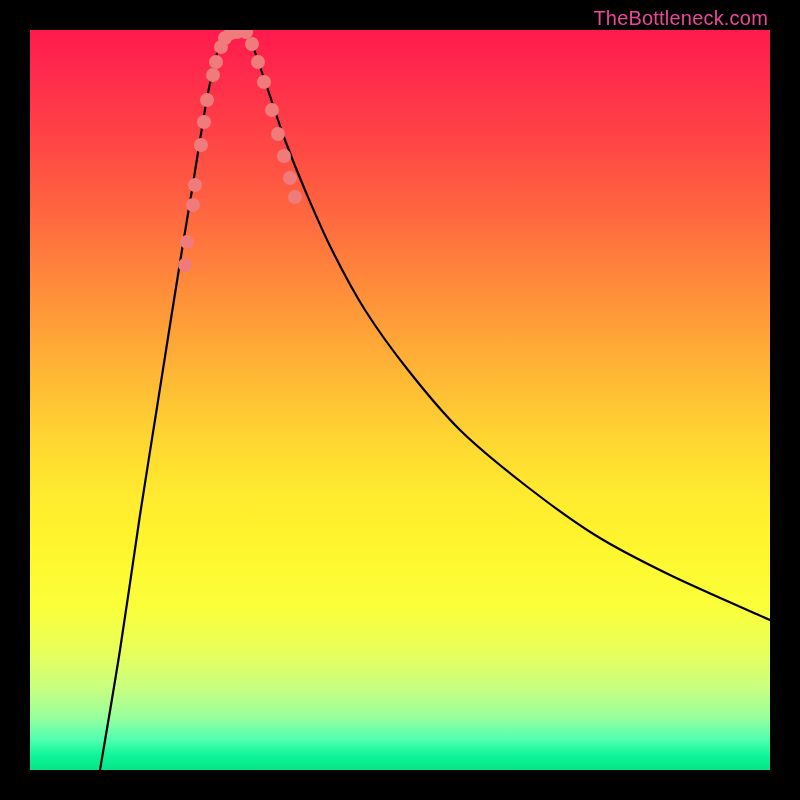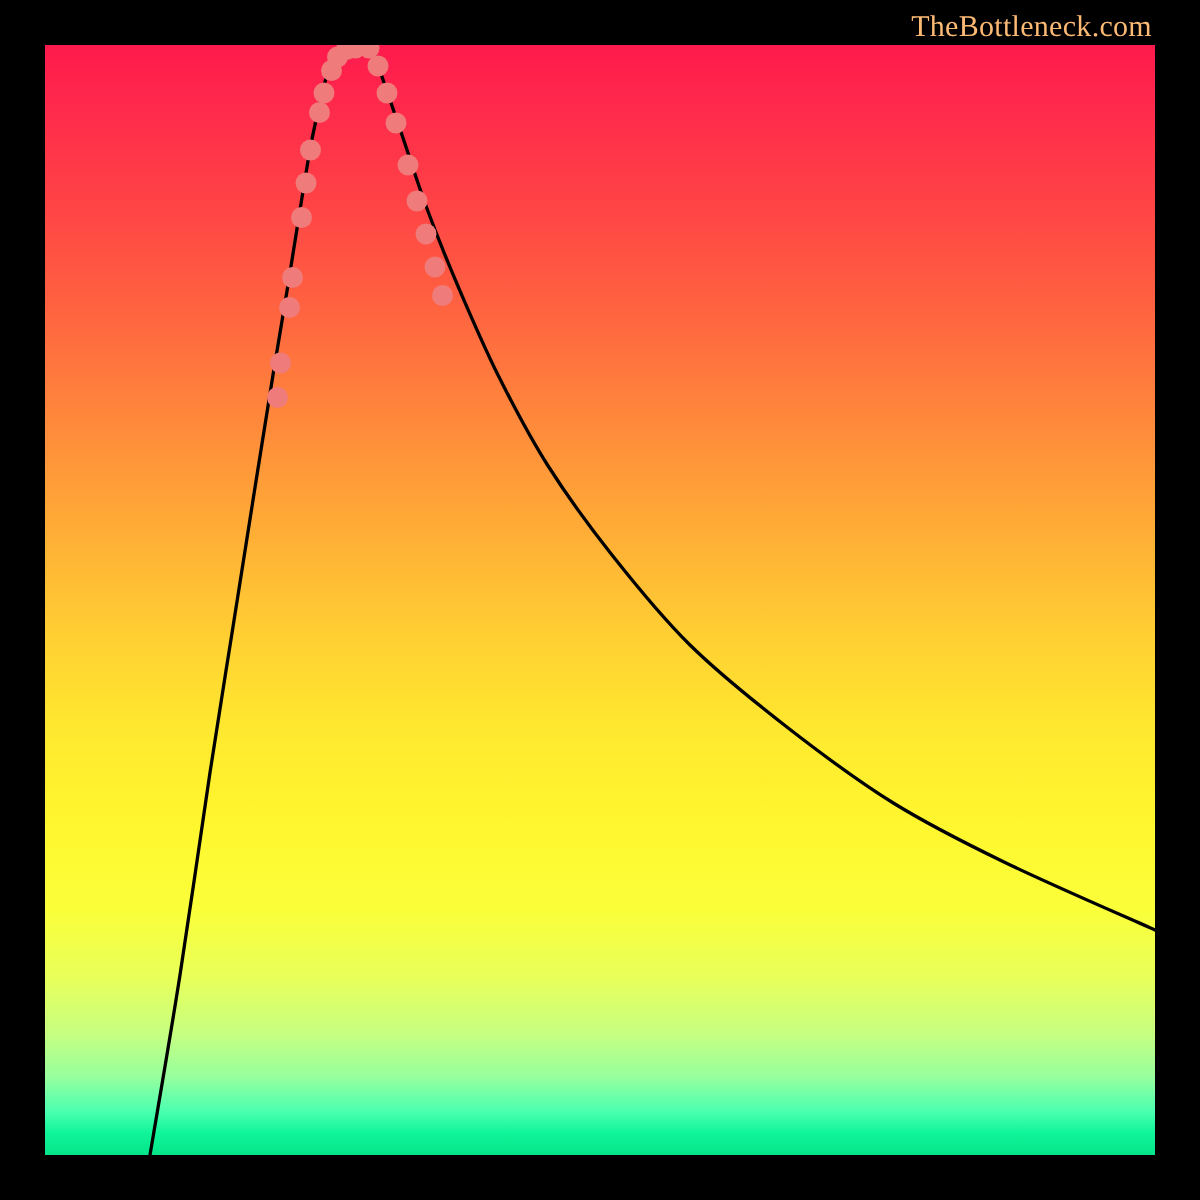--- a/index.html
+++ b/index.html
@@ -48,25 +48,24 @@
       #96ff9e 93%,
       #4dffb0 96%,
       #10f59a 98%,
       #06e488 100%
     );
   }
   .watermark {
     position: absolute;
     top: 7px;
     right: 32px;
-    color: #fdba74;
+    color: #ec4899;
     font-size: 20px;
     font-weight: 500;
     letter-spacing: 0.2px;
-    font-family: Liberation Serif, serif;
   }
   svg.curves {
     position: absolute;
     inset: 0;
     width: 100%;
     height: 100%;
   }
 </style>
 </head>
 <body>

